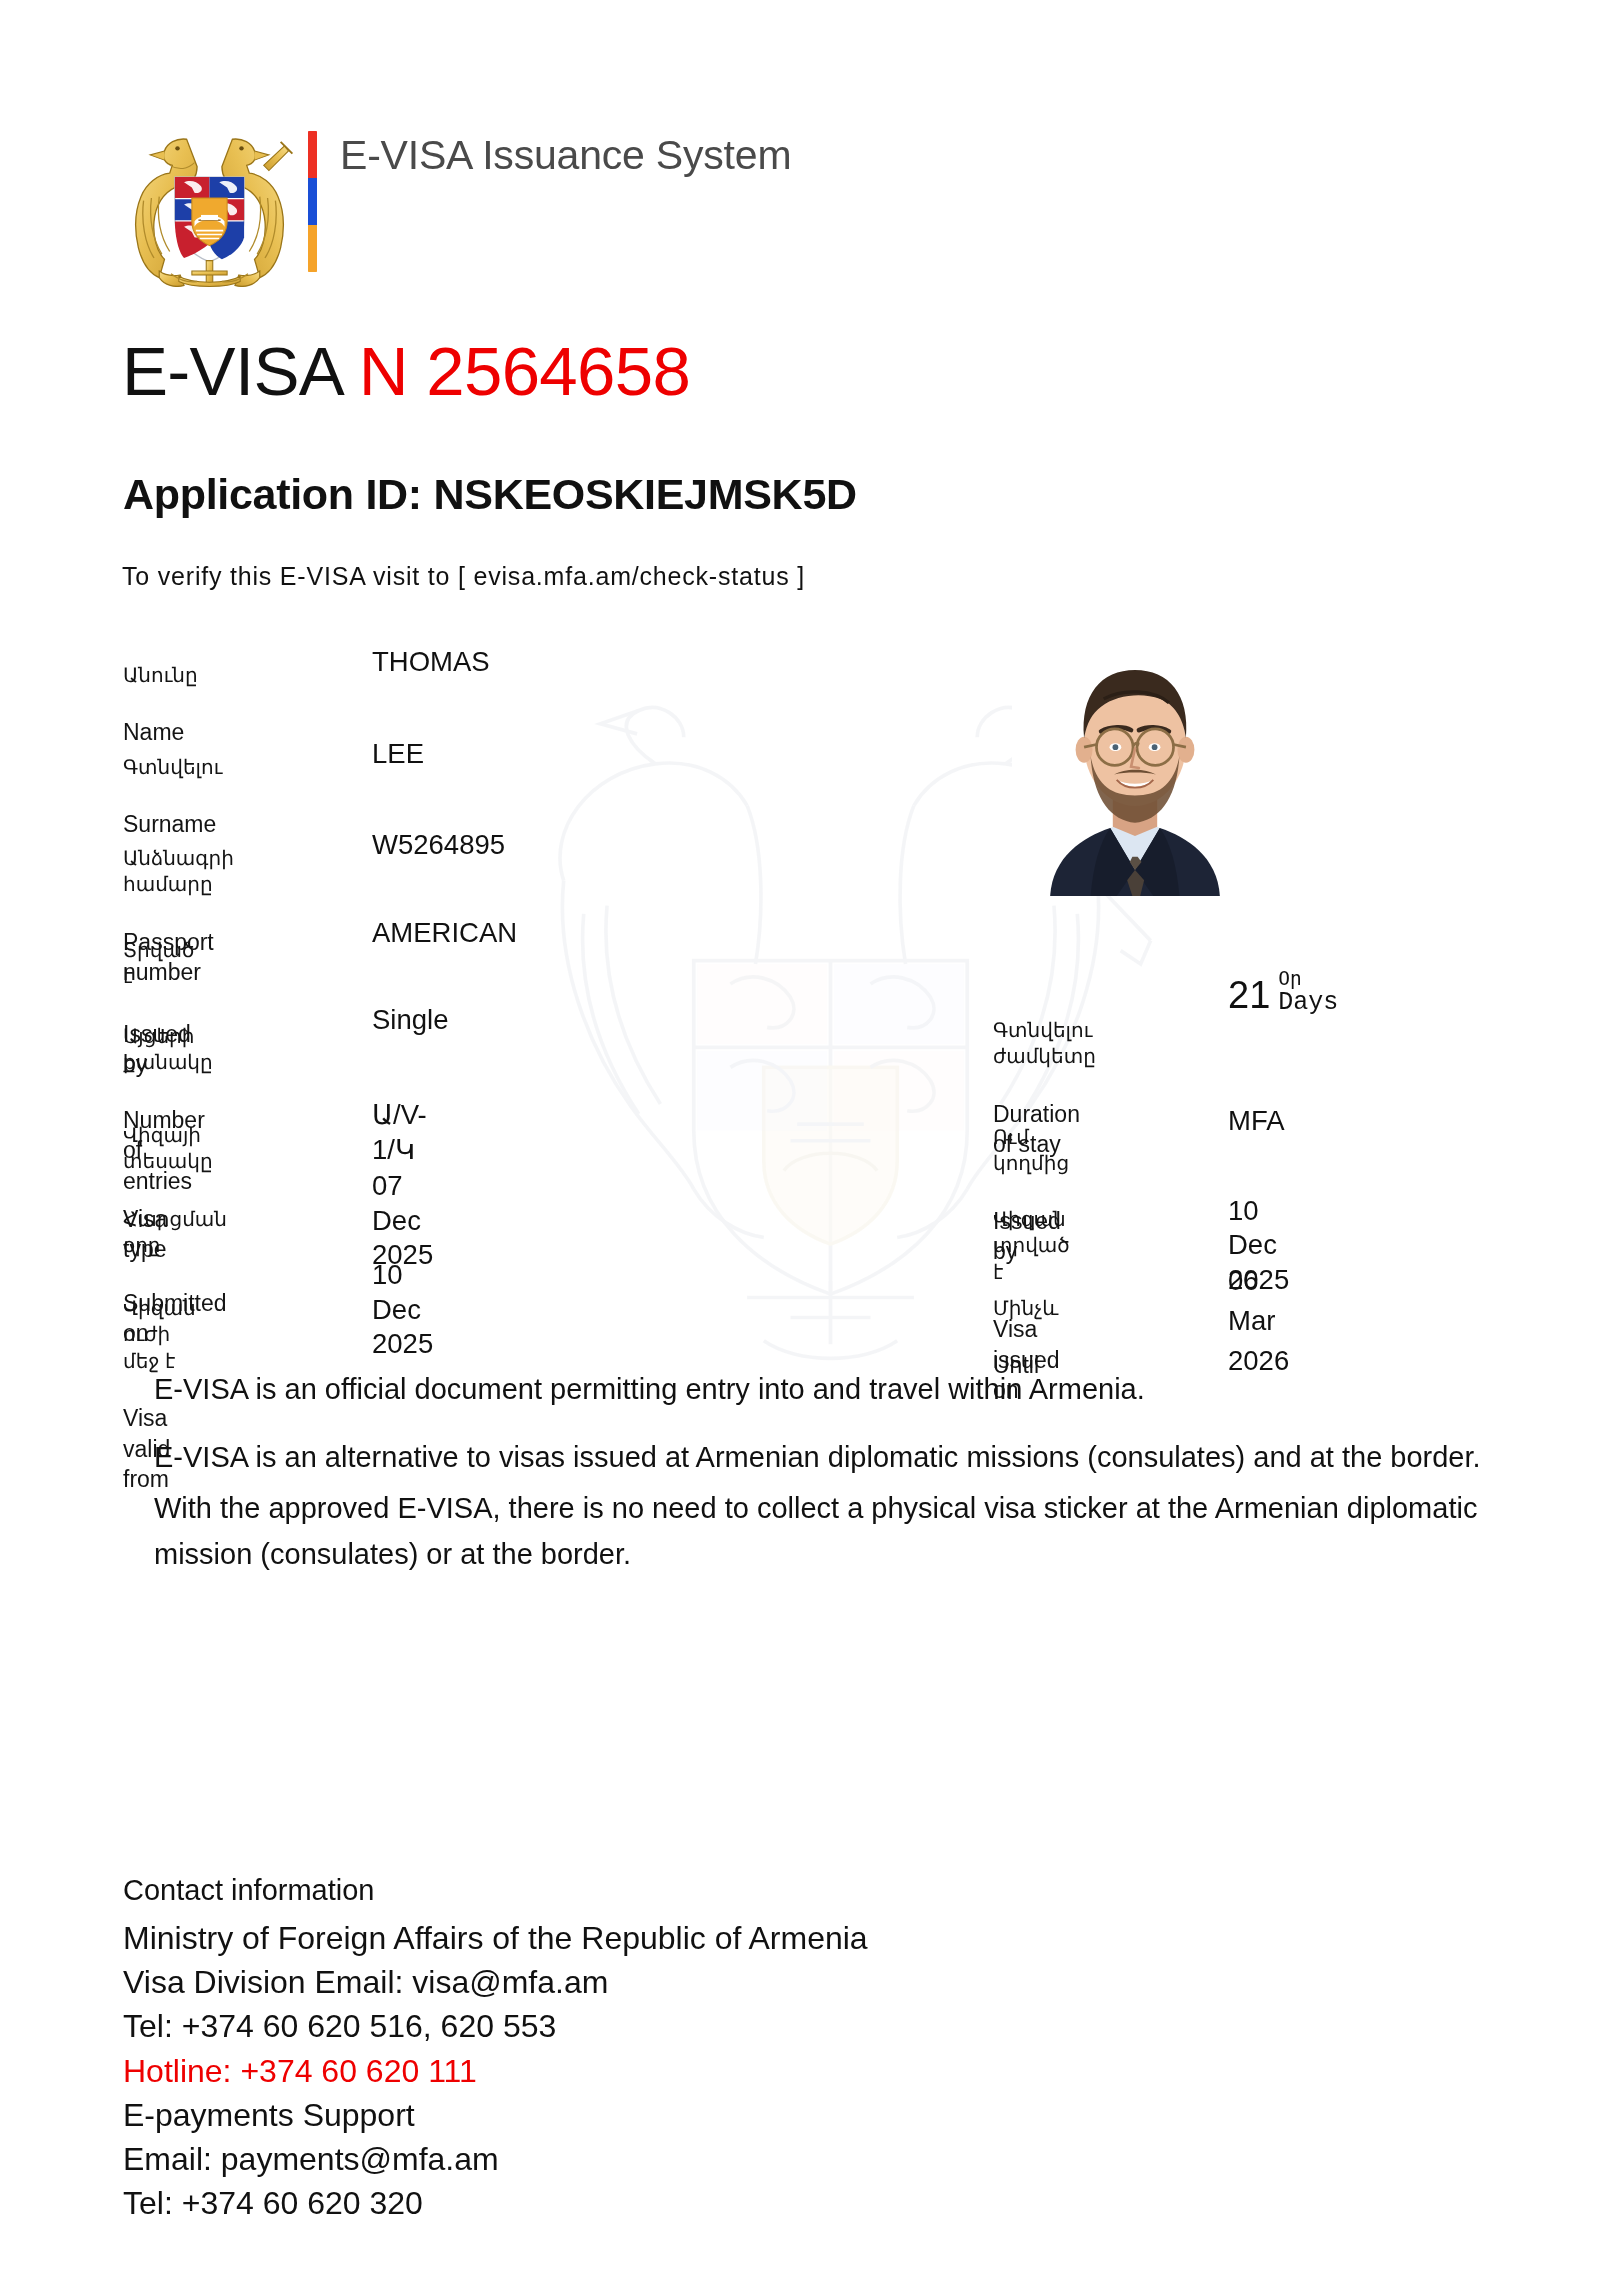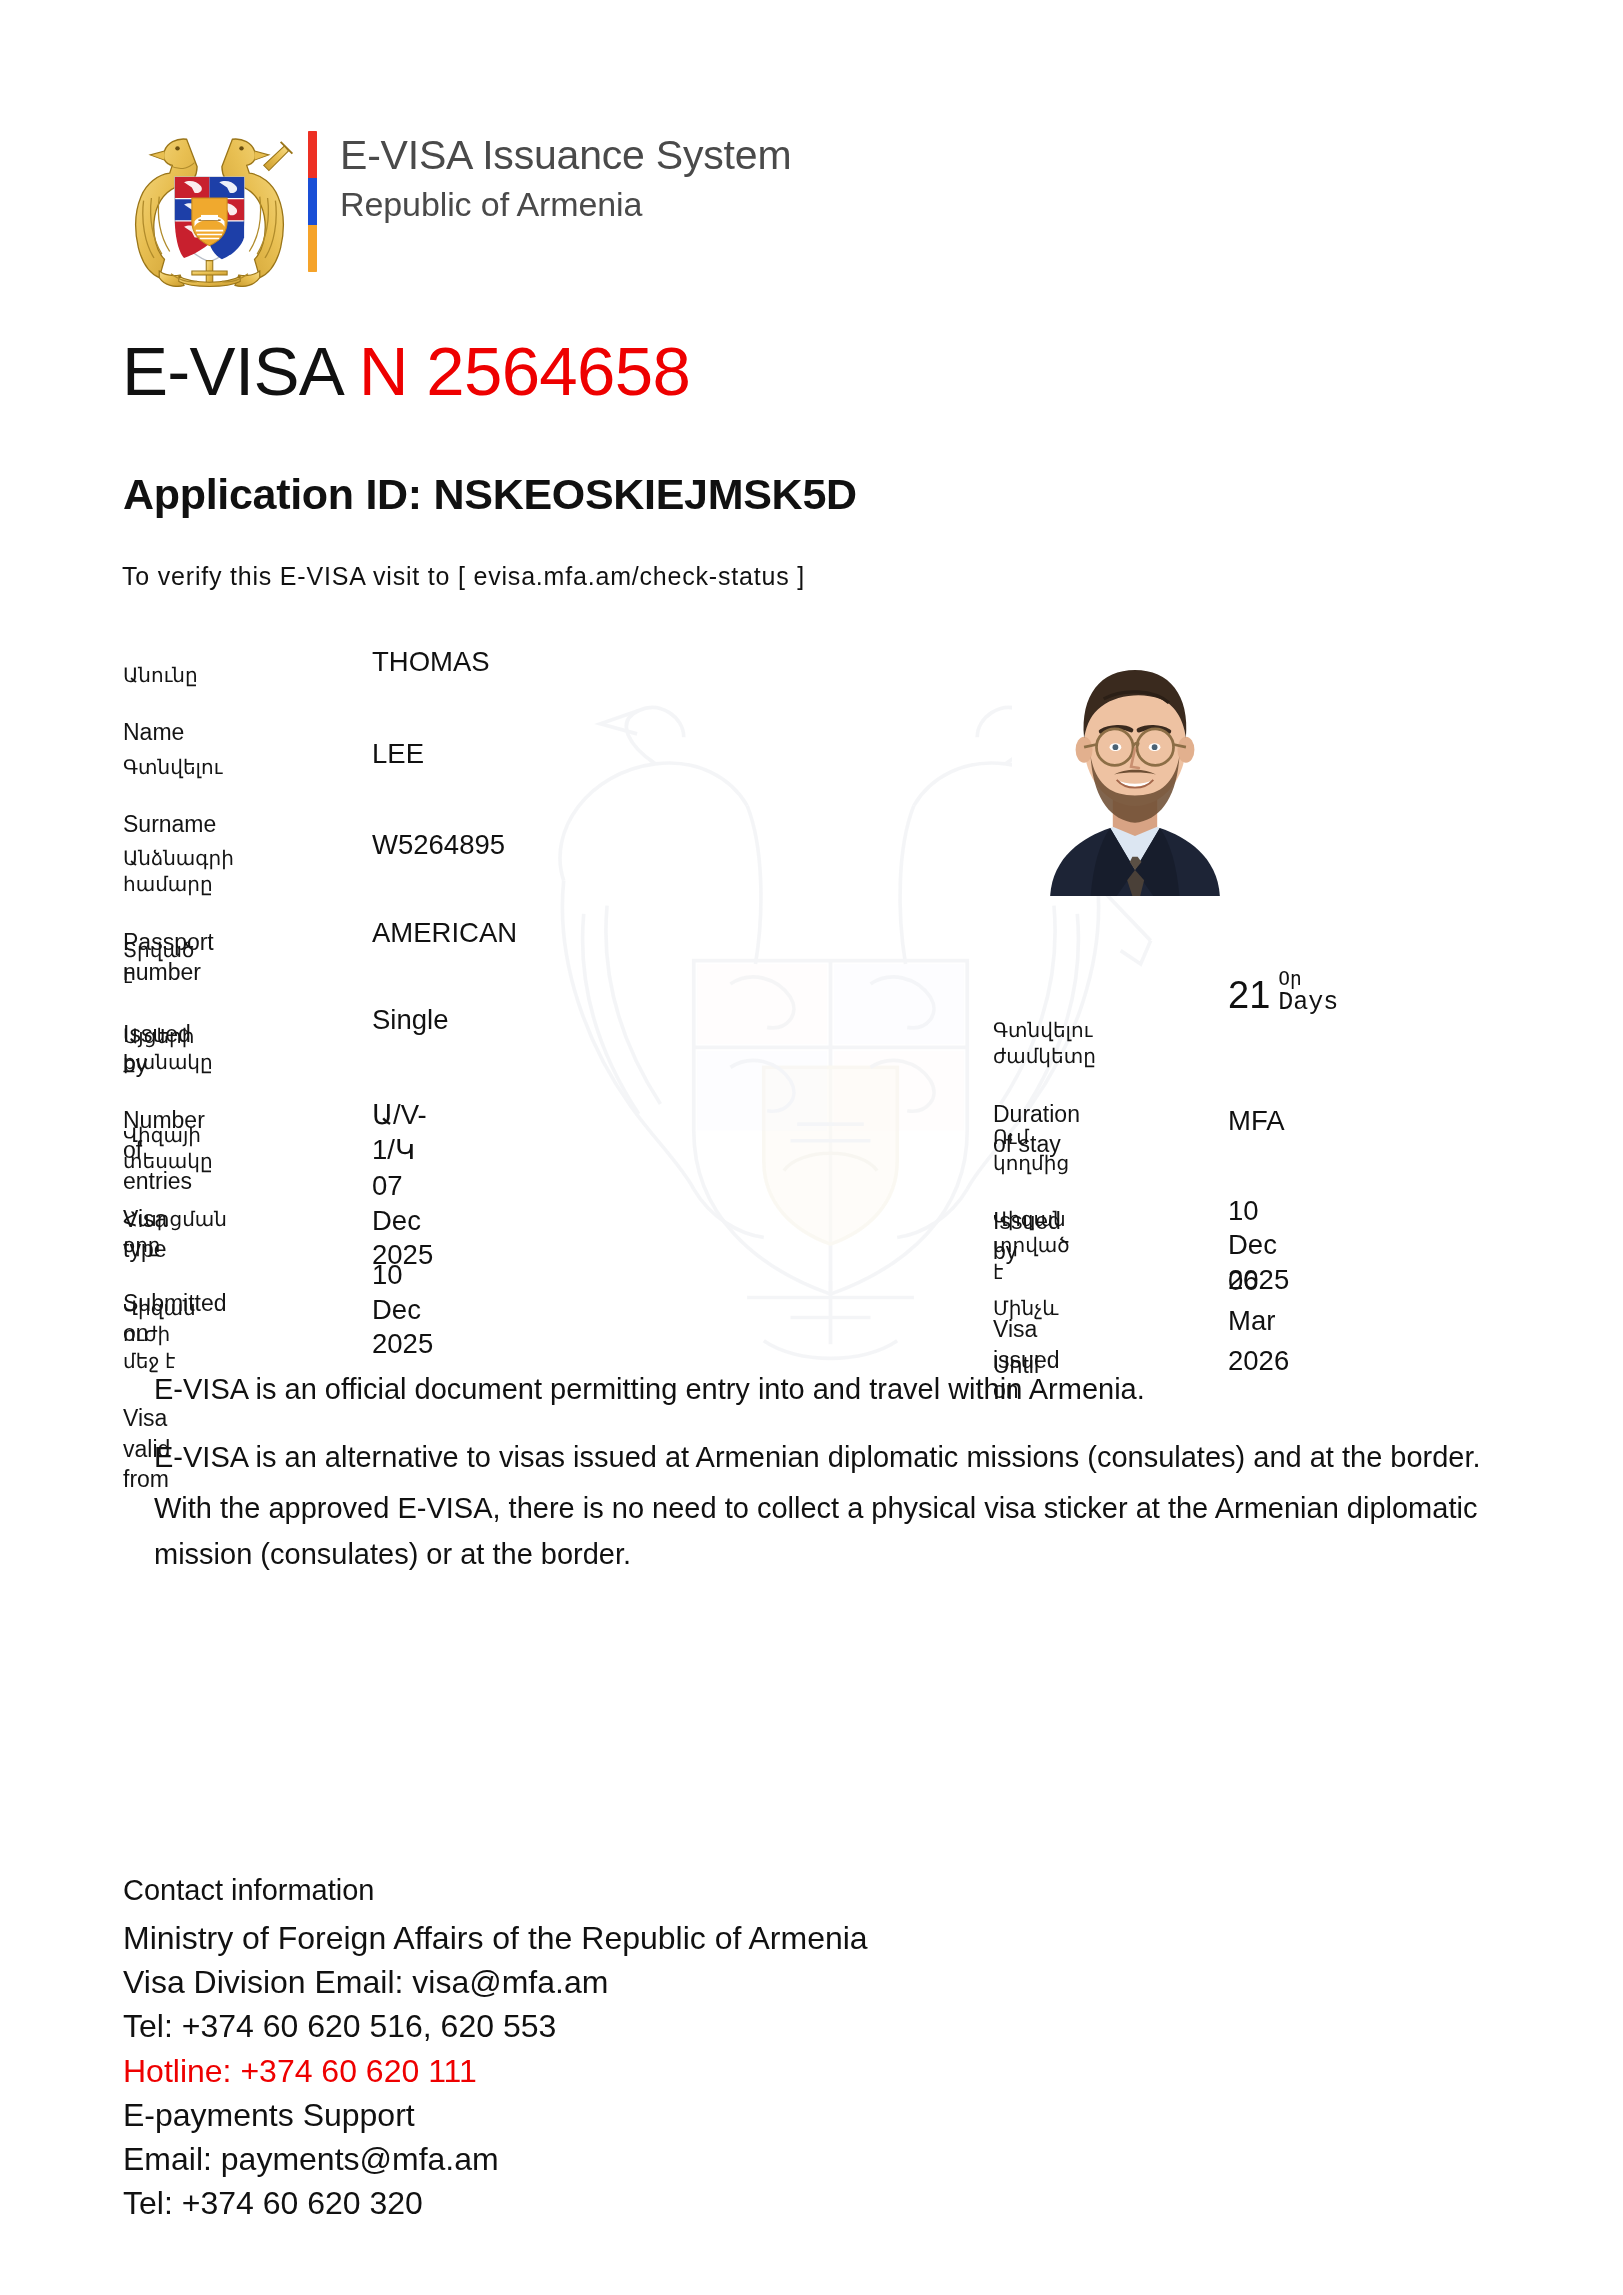--- a/index.html
+++ b/index.html
@@ -260,21 +260,20 @@
     </div>
 
     <div class="tricolor">
       <div class="band" style="background:#ED3024"></div>
       <div class="band" style="background:#1A4FD6"></div>
       <div class="band" style="background:#F5A32A"></div>
     </div>
 
     <div class="titles">
       <div class="sys-title">E-VISA Issuance System</div>
-      <div class="sys-sub">Republic of Armenia</div>
     </div>
   </div>
 
   <div class="visa-no">
     <span>E-VISA</span>
     <span class="red">N</span>
     <span class="red">2564658</span>
   </div>
 
   <div class="app-id">

